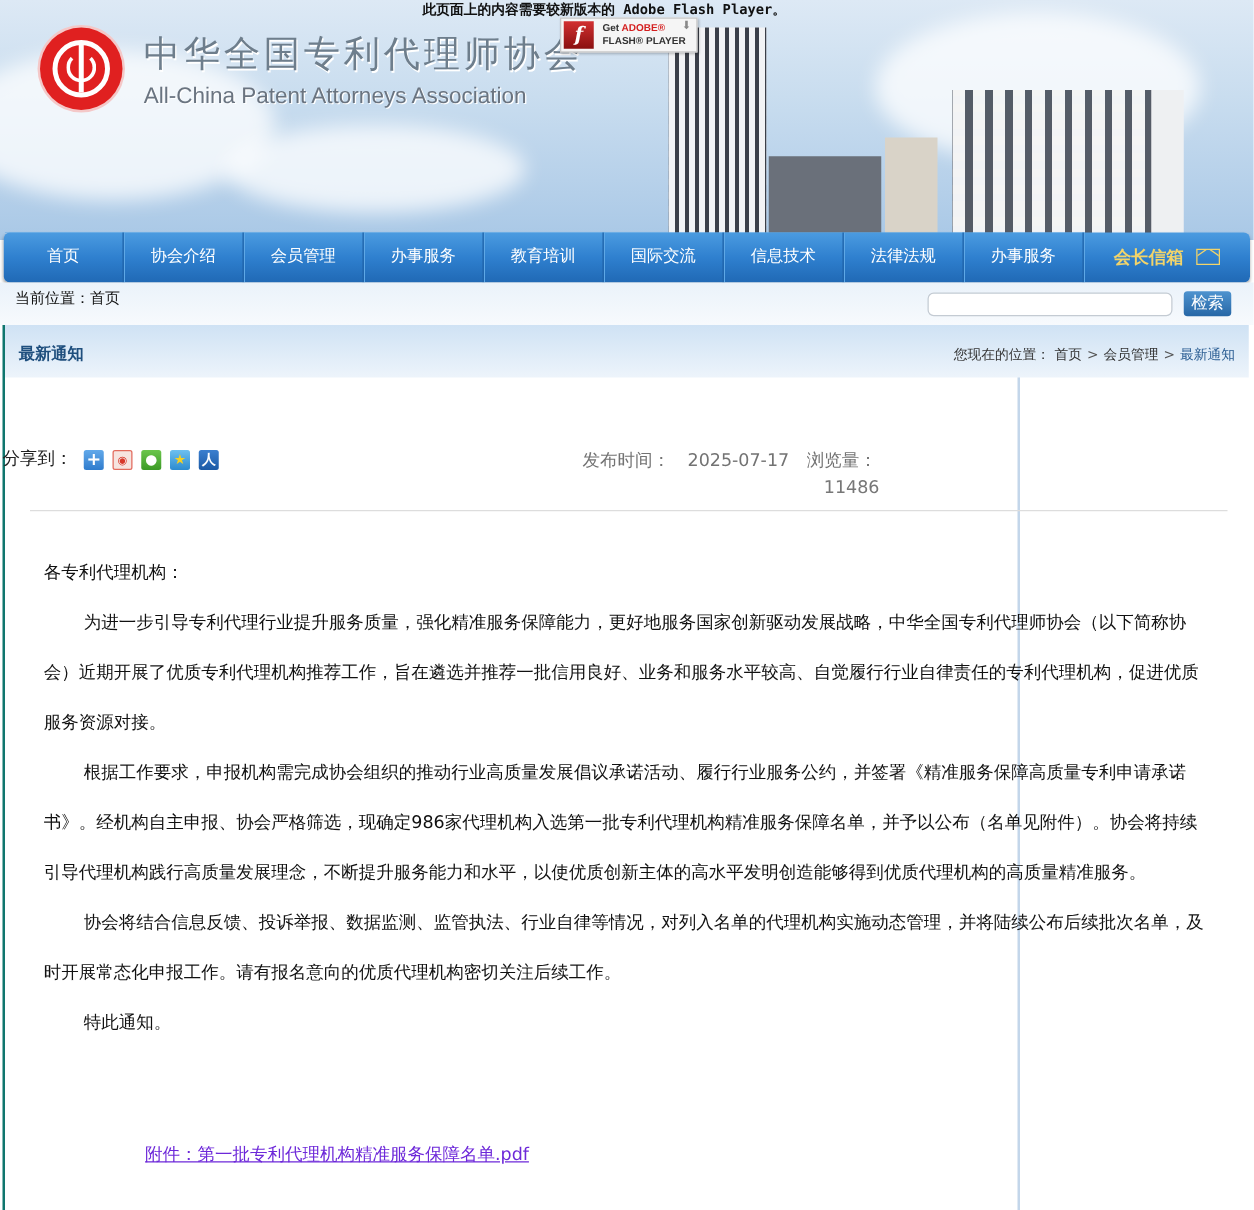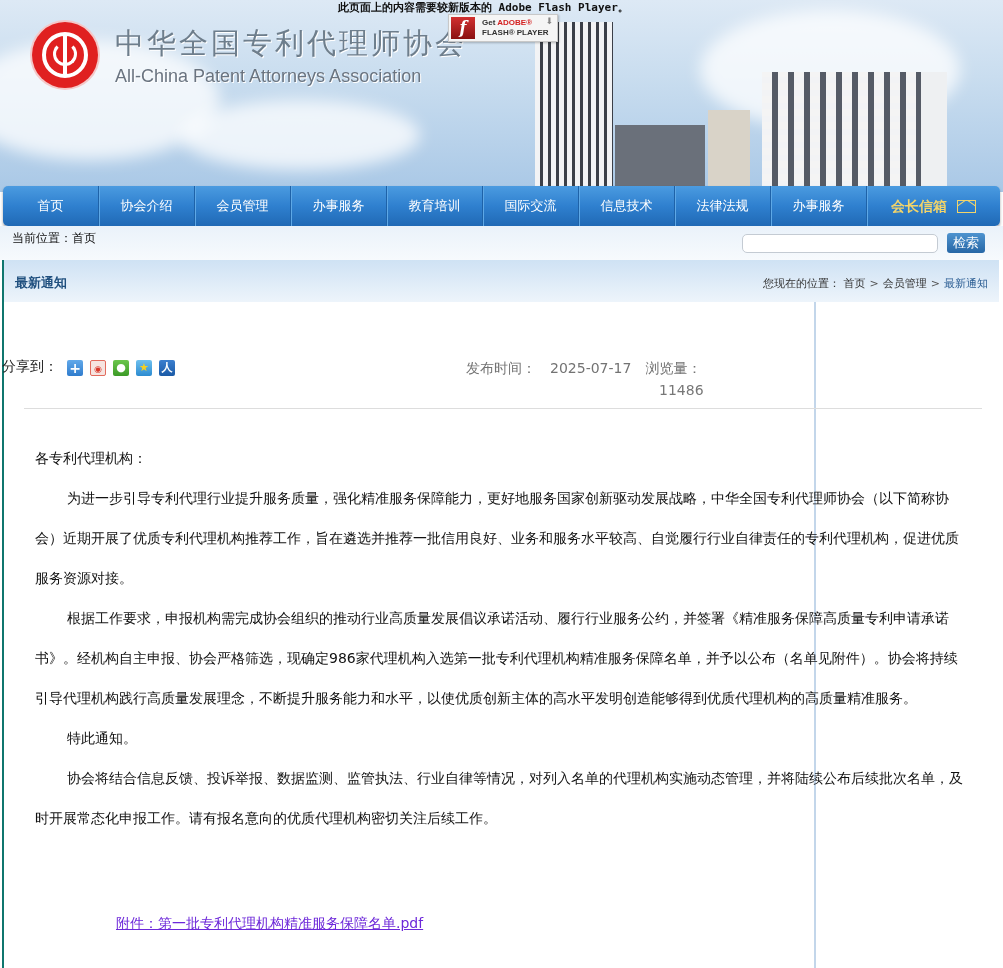--- a/index.html
+++ b/index.html
@@ -163,19 +163,19 @@
       <span>发布时间：</span><span class="date">2025-07-17</span><span class="views-label">浏览量：</span>
     </div>
     <div class="views">11486</div>
 
     <div class="divider"></div>
 
     <div class="body-text">
       <p>各专利代理机构：</p>
       <p class="indent">为进一步引导专利代理行业提升服务质量，强化精准服务保障能力，更好地服务国家创新驱动发展战略，中华全国专利代理师协会（以下简称协会）近期开展了优质专利代理机构推荐工作，旨在遴选并推荐一批信用良好、业务和服务水平较高、自觉履行行业自律责任的专利代理机构，促进优质服务资源对接。</p>
       <p class="indent">根据工作要求，申报机构需完成协会组织的推动行业高质量发展倡议承诺活动、履行行业服务公约，并签署《精准服务保障高质量专利申请承诺书》。经机构自主申报、协会严格筛选，现确定986家代理机构入选第一批专利代理机构精准服务保障名单，并予以公布（名单见附件）。协会将持续引导代理机构践行高质量发展理念，不断提升服务能力和水平，以使优质创新主体的高水平发明创造能够得到优质代理机构的高质量精准服务。</p>
+      <p class="indent">协会将结合信息反馈、投诉举报、数据监测、监管执法、行业自律等情况，对列入名单的代理机构实施动态管理，并将陆续公布后续批次名单，及时开展常态化申报工作。请有报名意向的优质代理机构密切关注后续工作。</p>
       <p class="indent">特此通知。</p>
-      <p class="indent">协会将结合信息反馈、投诉举报、数据监测、监管执法、行业自律等情况，对列入名单的代理机构实施动态管理，并将陆续公布后续批次名单，及时开展常态化申报工作。请有报名意向的优质代理机构密切关注后续工作。</p>
     </div>
 
     <div class="attachment">附件：第一批专利代理机构精准服务保障名单.pdf</div>
   </div>
 </div>
 
 </body></html>

